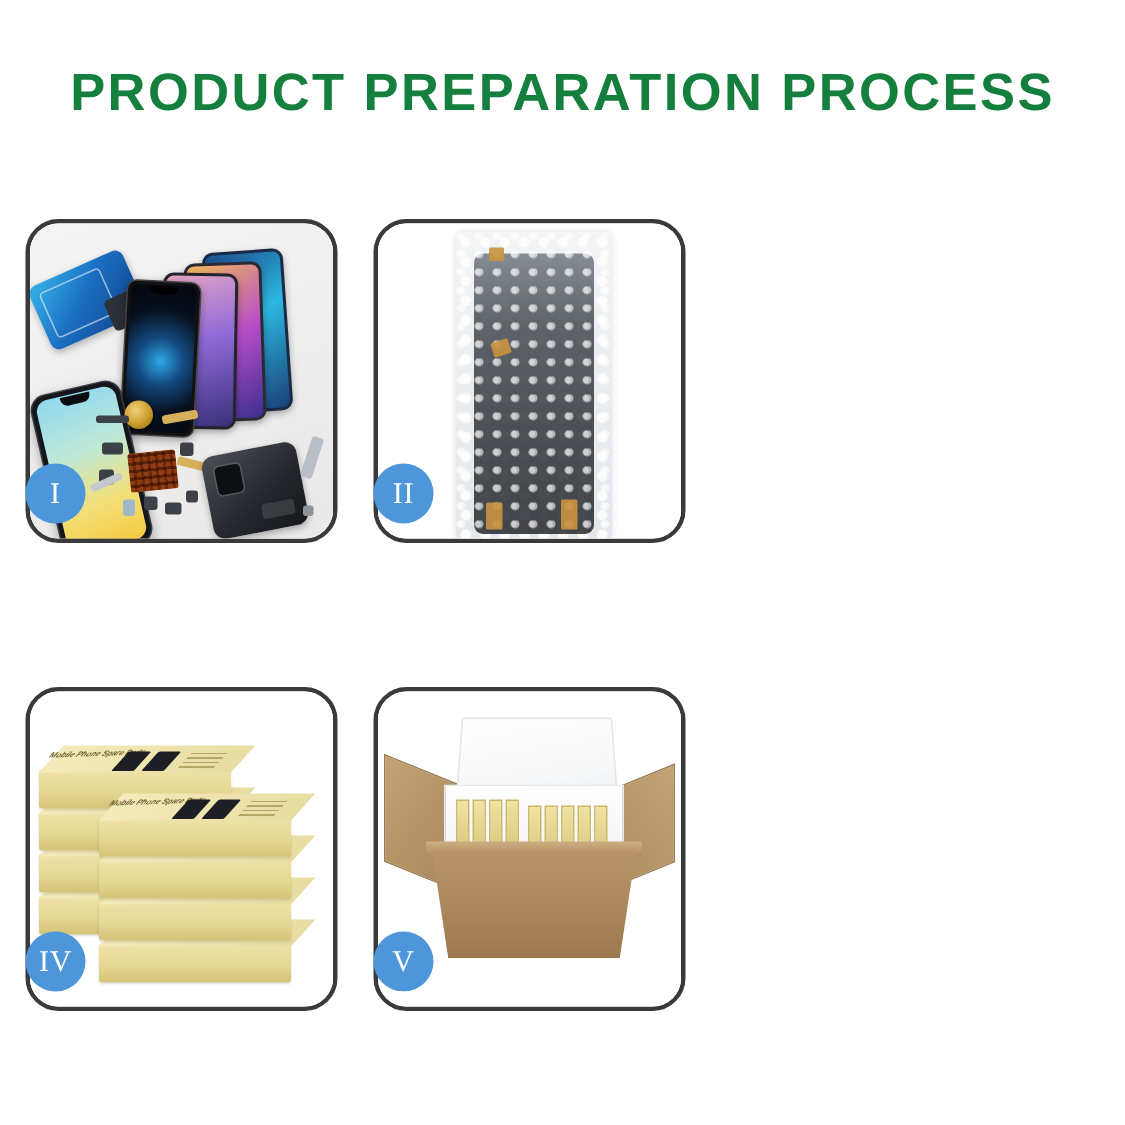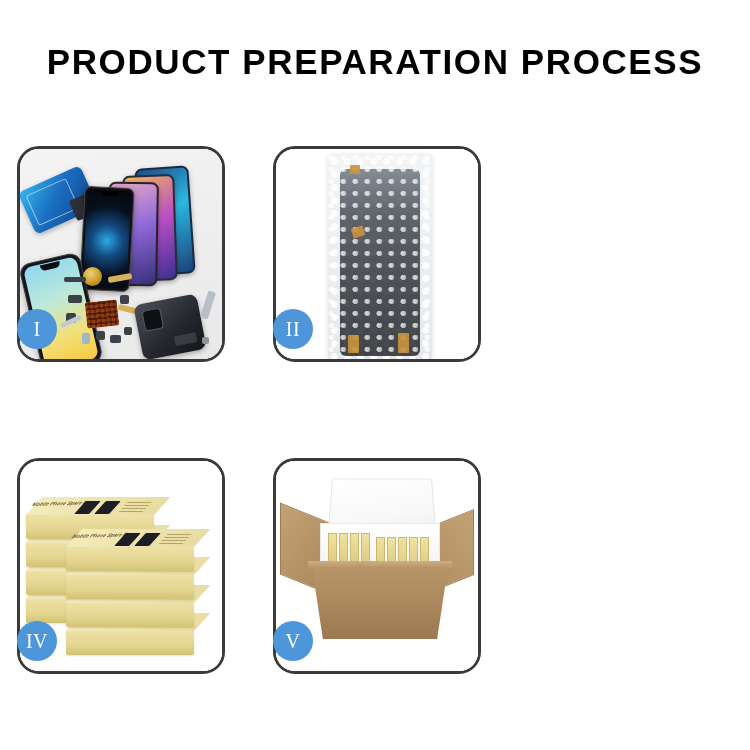--- a/index.html
+++ b/index.html
@@ -20,21 +20,21 @@
   }
 
   
   .header { position: absolute; top: 0; left: 0; width: 750px; text-align: center; }
 
   .title {
     margin-top: 44px;
     font-size: 35px;
     font-weight: 700;
     letter-spacing: 1.6px;
-    color: #000000;
+    color: #15803d;
     line-height: 1.05;
     white-space: nowrap;
   }
 
   .subtitle {
     margin-top: 10px;
     font-size: 14.5px;
     font-weight: 400;
     color: #222222;
     letter-spacing: 0.1px;
@@ -57,21 +57,21 @@
     position: absolute;
     inset: 0;
     border-radius: 19px;
     overflow: hidden;
     background: #fcfcfc;
   }
 
   .r1 { top: 0; }
   .r2 { top: 312px; }
   .c1 { left: 0; }
-  .c2 { left: 256px; }
+  .c2 { left: 232px; }
   .c3 { left: 498px; width: 220px; }
 
   
   .badge {
     position: absolute;
     left: -3px;
     bottom: 10px;
     width: 40px;
     height: 40px;
     border-radius: 50%;

